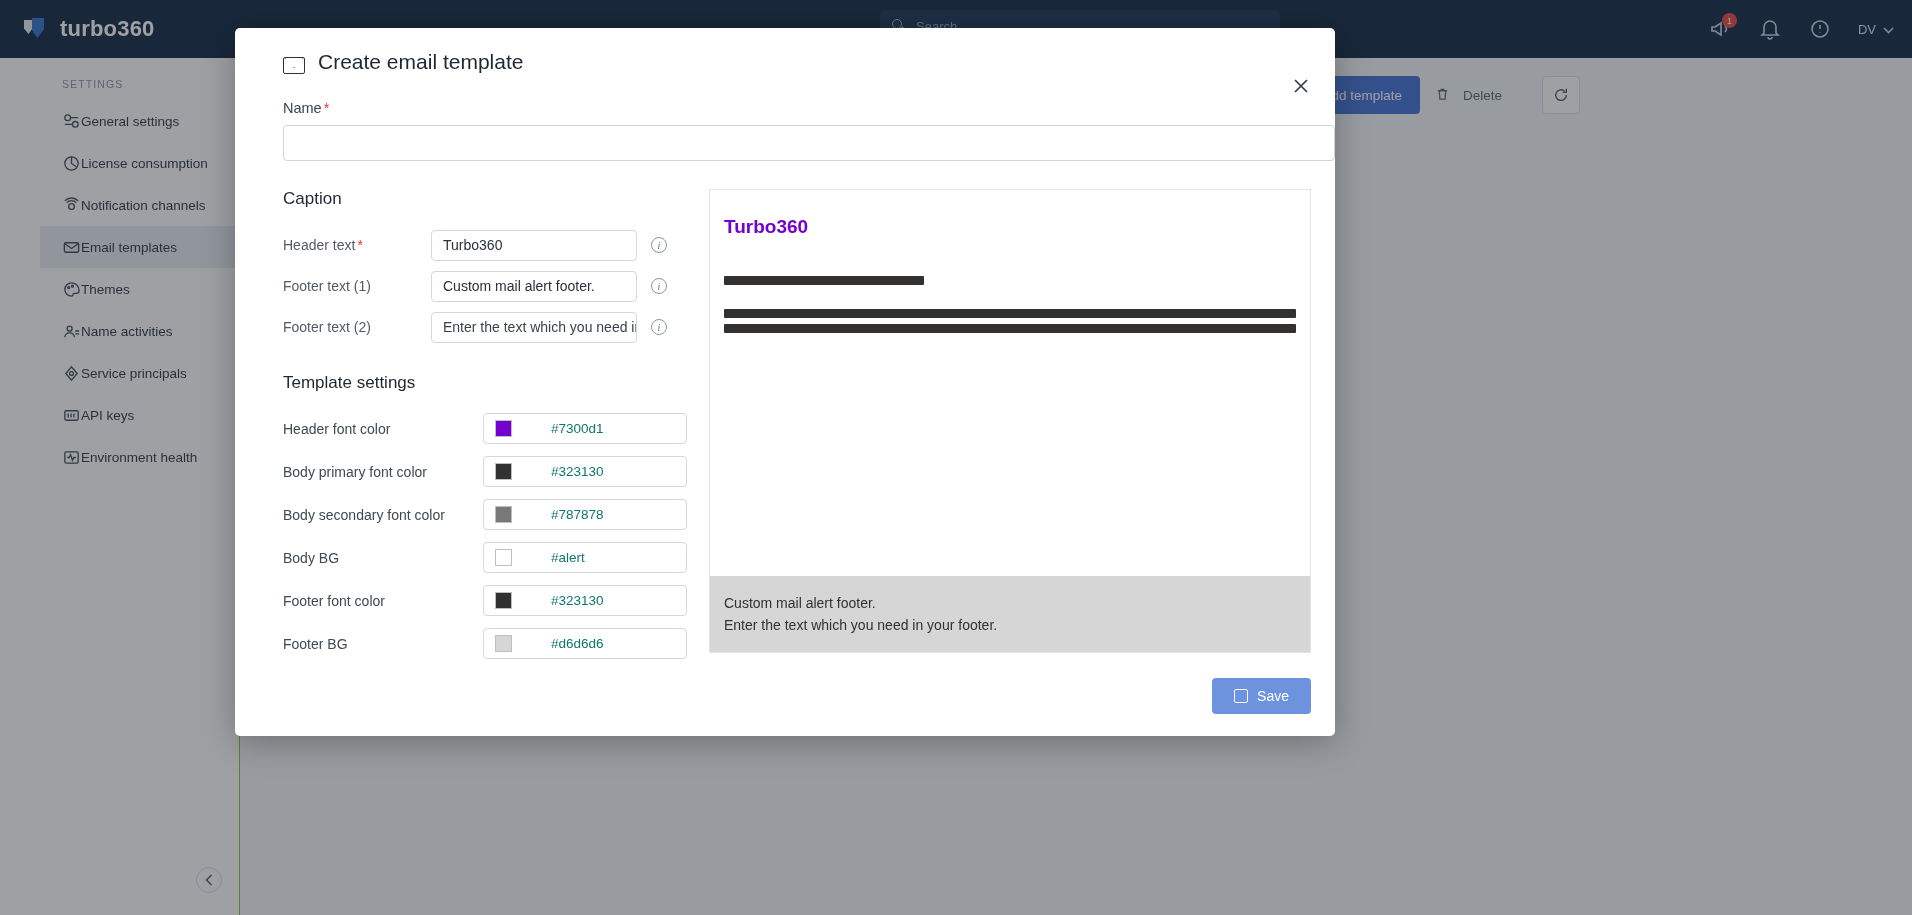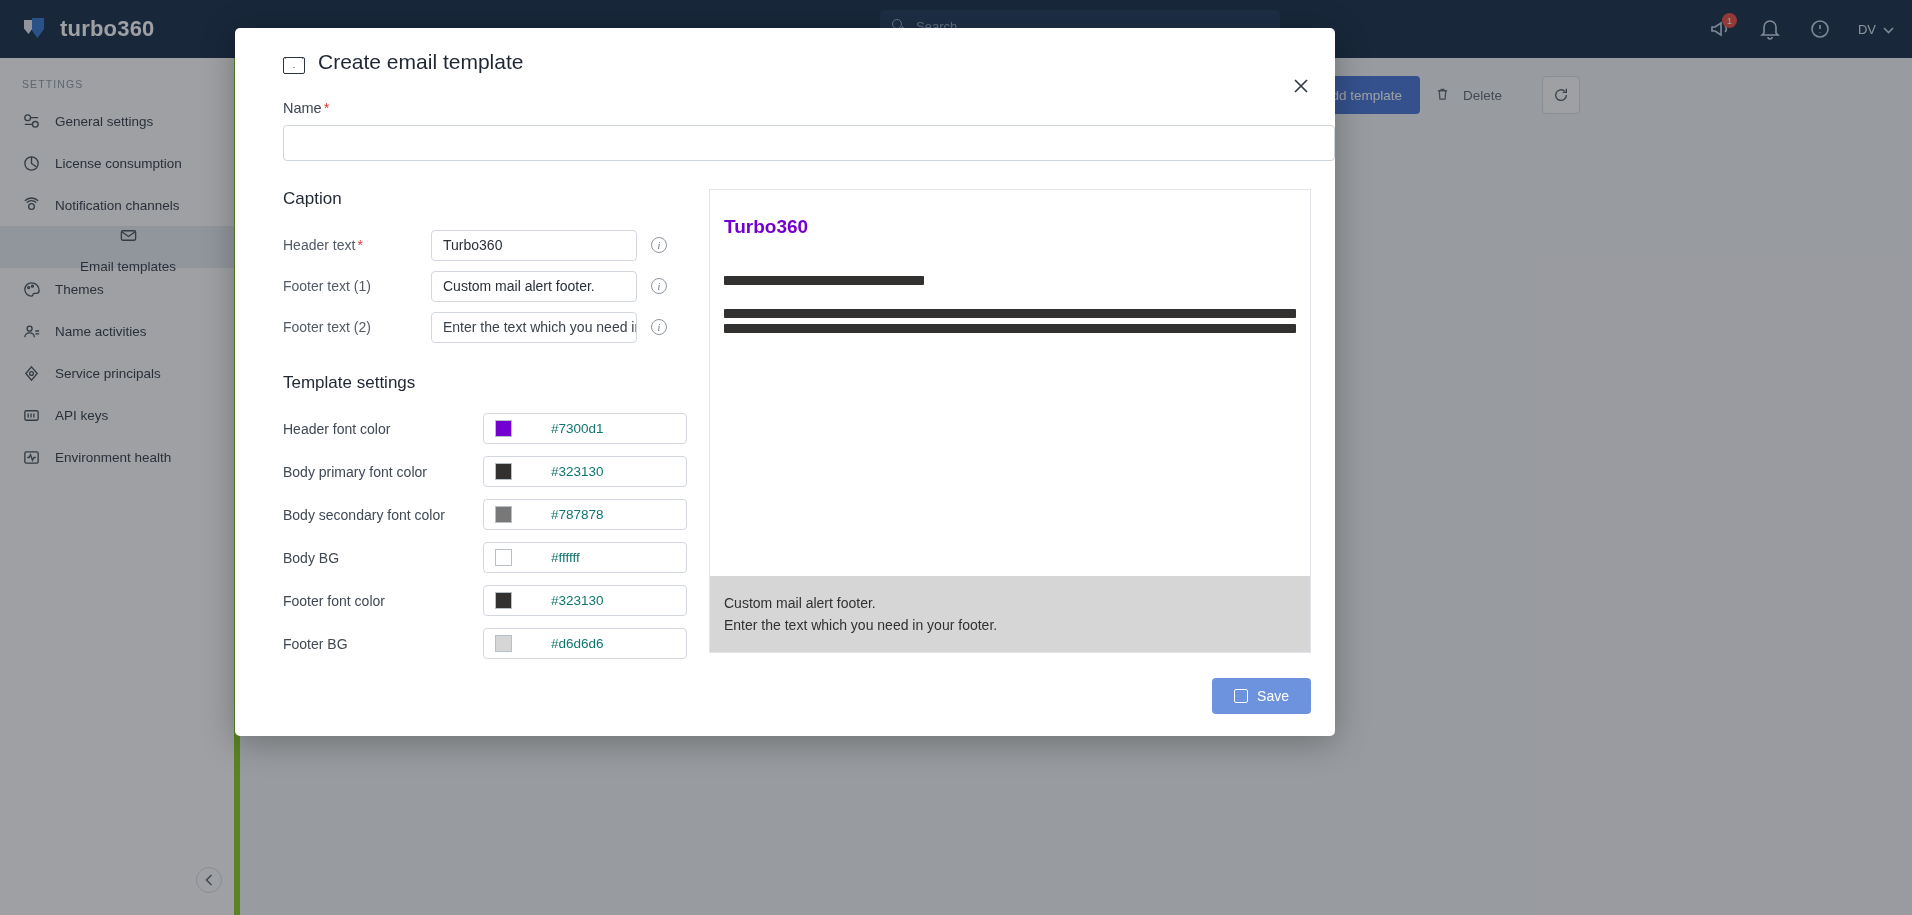--- a/index.html
+++ b/index.html
@@ -43,25 +43,25 @@
   .tr-icon { position: relative; width: 24px; height: 24px; color: #c9d6e6; }
   .badge {
     position: absolute; right: -5px; top: -4px; min-width: 15px; height: 15px;
     background: #e8453c; color: #fff; border-radius: 8px; font-size: 9px;
     display: flex; align-items: center; justify-content: center; padding: 0 3px;
   }
   .user-chip { display: flex; align-items: center; gap: 7px; color: #dbe5f0; font-size: 13px; }
 
   #sidebar {
     position: absolute; left: 0; top: 58px; bottom: 0; width: 240px;
-    background: #ffffff; border-right: 6px solid #84cc16;
+    background: #ffffff; border-right: 1px solid #84cc16; padding-left: 40px;
   }
   .side-title { font-size: 10.5px; letter-spacing: 1.1px; color: #8a94a2; padding: 20px 0 10px 22px; }
-  .side-item { height: 42px; display: flex; align-items: center; gap: 14px; padding-left: 22px; color: #2b3440; font-size: 13.5px; }
-  .side-item.active { background: #e7ebf2; flex-direction: column; }
+  .side-item { height: 42px; display: flex; align-items: center; padding-left: 22px; color: #2b3440; font-size: 13.5px; }
+  .side-item.active { background: #e7ebf2; }
   .side-ico { width: 19px; height: 19px; flex: none; color: #3d4854; }
   .side-ico svg { display: block; }
   .collapse-btn {
     position: absolute; left: 196px; bottom: 22px; width: 26px; height: 26px;
     border: 1px solid #d7dbe1; border-radius: 50%; background: #fff;
     display: flex; align-items: center; justify-content: center; color: #58616d; font-size: 12px;
   }
 
   #content-area { position: absolute; left: 240px; top: 58px; right: 0; bottom: 0; background: #f5f6f8; }
   .btn-primary-bg {
@@ -406,21 +406,21 @@
           <span class="color-input">
             <span class="swatch" id="sw2" style="background: rgb(120, 120, 120);"></span>
             <span class="hexval">#787878</span>
           </span>
         </div>
 
         <div class="color-row">
           <span class="lbl">Body BG</span>
           <span class="color-input">
             <span class="swatch" id="sw3" style="background: rgb(255, 255, 255);"></span>
-            <span class="hexval">#ffffff</span>
+            <span class="hexval">#alert</span>
           </span>
         </div>
 
         <div class="color-row">
           <span class="lbl">Footer font color</span>
           <span class="color-input">
             <span class="swatch" id="sw4" style="background: rgb(50, 49, 48);"></span>
             <span class="hexval">#323130</span>
           </span>
         </div>

